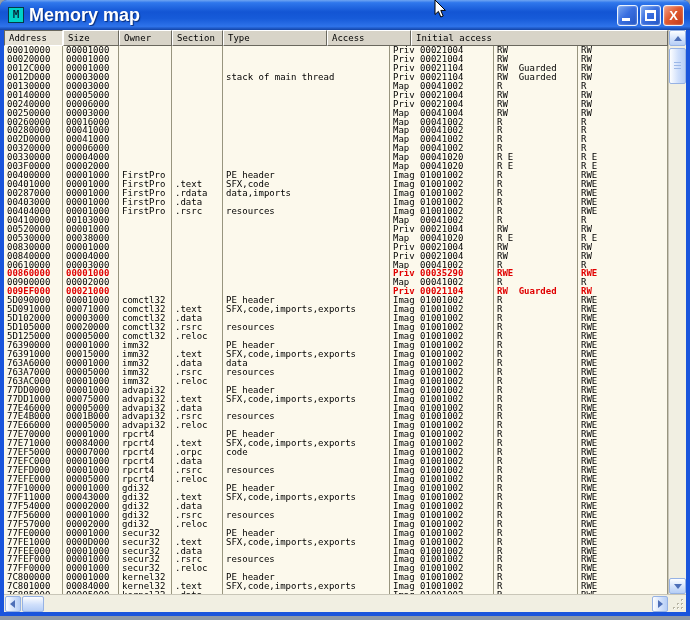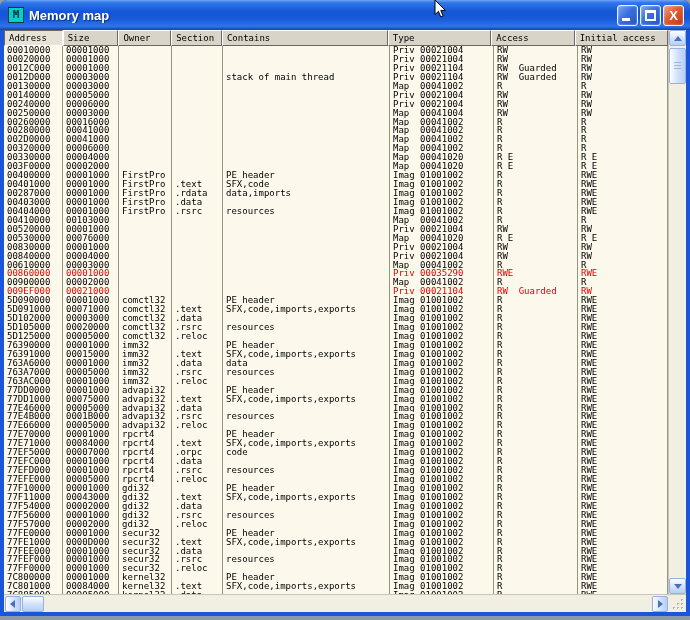--- a/index.html
+++ b/index.html
@@ -15,21 +15,21 @@
     background:linear-gradient(180deg,#6fa5f2 0%,#2f77ec 9%,#1355d4 40%,#175bd9 62%,#2e73ea 88%,#1243a6 100%);
     border-radius:7px 7px 0 0;
     display:flex; align-items:center; padding:0 6px;
   }
   .app-icon {
     width:16px; height:16px; margin:0 5px 0 2px; flex:0 0 auto;
     background:#00d2c8; border:1px solid #063a46;
     color:#06283c; font:bold 11px/14px "DejaVu Sans Mono",monospace; text-align:center;
   }
   .title-text {
-    color:#fff; font-family:"Liberation Sans",sans-serif; font-weight:bold; font-size:13px;
+    color:#fff; font-family:"Liberation Sans",sans-serif; font-weight:bold; font-size:18px;
     text-shadow:1px 1px 1px #0a2d78; flex:1 1 auto; white-space:nowrap; overflow:hidden;
   }
   .winbtns { display:flex; gap:2px; }
   .winbtn {
     width:21px; height:21px; border-radius:3px; border:1px solid #eaf2fd; position:relative;
     background:linear-gradient(135deg,#7aa7f0 0%,#3a6fe0 45%,#2255c4 100%);
     box-shadow:inset 0 0 2px rgba(255,255,255,.6);
   }
   .winbtn.close { background:linear-gradient(135deg,#f0a088 0%,#e05a30 45%,#c03818 100%); }
   .glyph-min { position:absolute; left:4px; bottom:4px; width:8px; height:3px; background:#fff; }
@@ -54,21 +54,21 @@
     background:#e6e2d6;
     border-top:1px solid #6a685e; border-left:1px solid #6a685e;
     border-right:1px solid #ffffff; border-bottom:1px solid #ffffff;
   }
   .tbody { flex:1 1 auto; overflow:hidden; position:relative; }
   .row { display:flex; height:8.95px; }
   .cell {
     font-size:9px; line-height:9px; color:#000; white-space:pre; overflow:hidden;
     padding-left:3px; border-right:1px solid #98957f; height:8.95px;
   }
-  .row.hl .cell { color:var(--hl,#e00000); }
+  .row.hl .cell { color:var(--hl,#e00000);font-weight:bold; }
   .col-address{width:59px;} .col-size{width:56px;} .col-owner{width:53px;}
   .col-section{width:51px;} .col-contains{width:167px;} .col-type{width:104px;}
   .col-access{width:84px;} .col-initial{flex:1 1 auto;}
   
   .vscroll { flex:0 0 17px; display:flex; flex-direction:column; background:#f1efe2; border-left:1px solid #c9c6b8; }
   .sbtn {
     flex:0 0 16px; height:16px; width:17px; border-radius:2px; border:1px solid #96b2e4;
     background:linear-gradient(180deg,#fdfeff 0%,#d3e2fb 55%,#b6cef6 100%);
     position:relative;
   }
@@ -123,21 +123,20 @@
     </div>
   </div>
 
   <div class="client">
     <div class="tablewrap">
       <div class="thead">
           <div class="hcell col-address pressed">Address</div>
           <div class="hcell col-size">Size</div>
           <div class="hcell col-owner">Owner</div>
           <div class="hcell col-section">Section</div>
-          <div class="hcell col-contains">Contains</div>
           <div class="hcell col-type">Type</div>
           <div class="hcell col-access">Access</div>
           <div class="hcell col-initial">Initial access</div>
         </div>
       <div class="tbody">
           <div class="row">
             <div class="cell col-address">00010000</div>
             <div class="cell col-size">00001000</div>
             <div class="cell col-owner"></div>
             <div class="cell col-section"></div>
@@ -341,21 +340,21 @@
             <div class="cell col-size">00001000</div>
             <div class="cell col-owner"></div>
             <div class="cell col-section"></div>
             <div class="cell col-contains"></div>
             <div class="cell col-type">Priv 00021004</div>
             <div class="cell col-access">RW</div>
             <div class="cell col-initial">RW</div>
           </div>
           <div class="row">
             <div class="cell col-address">00530000</div>
-            <div class="cell col-size">00076000</div>
+            <div class="cell col-size">00038000</div>
             <div class="cell col-owner"></div>
             <div class="cell col-section"></div>
             <div class="cell col-contains"></div>
             <div class="cell col-type">Map  00041020</div>
             <div class="cell col-access">R E</div>
             <div class="cell col-initial">R E</div>
           </div>
           <div class="row">
             <div class="cell col-address">00830000</div>
             <div class="cell col-size">00001000</div>

